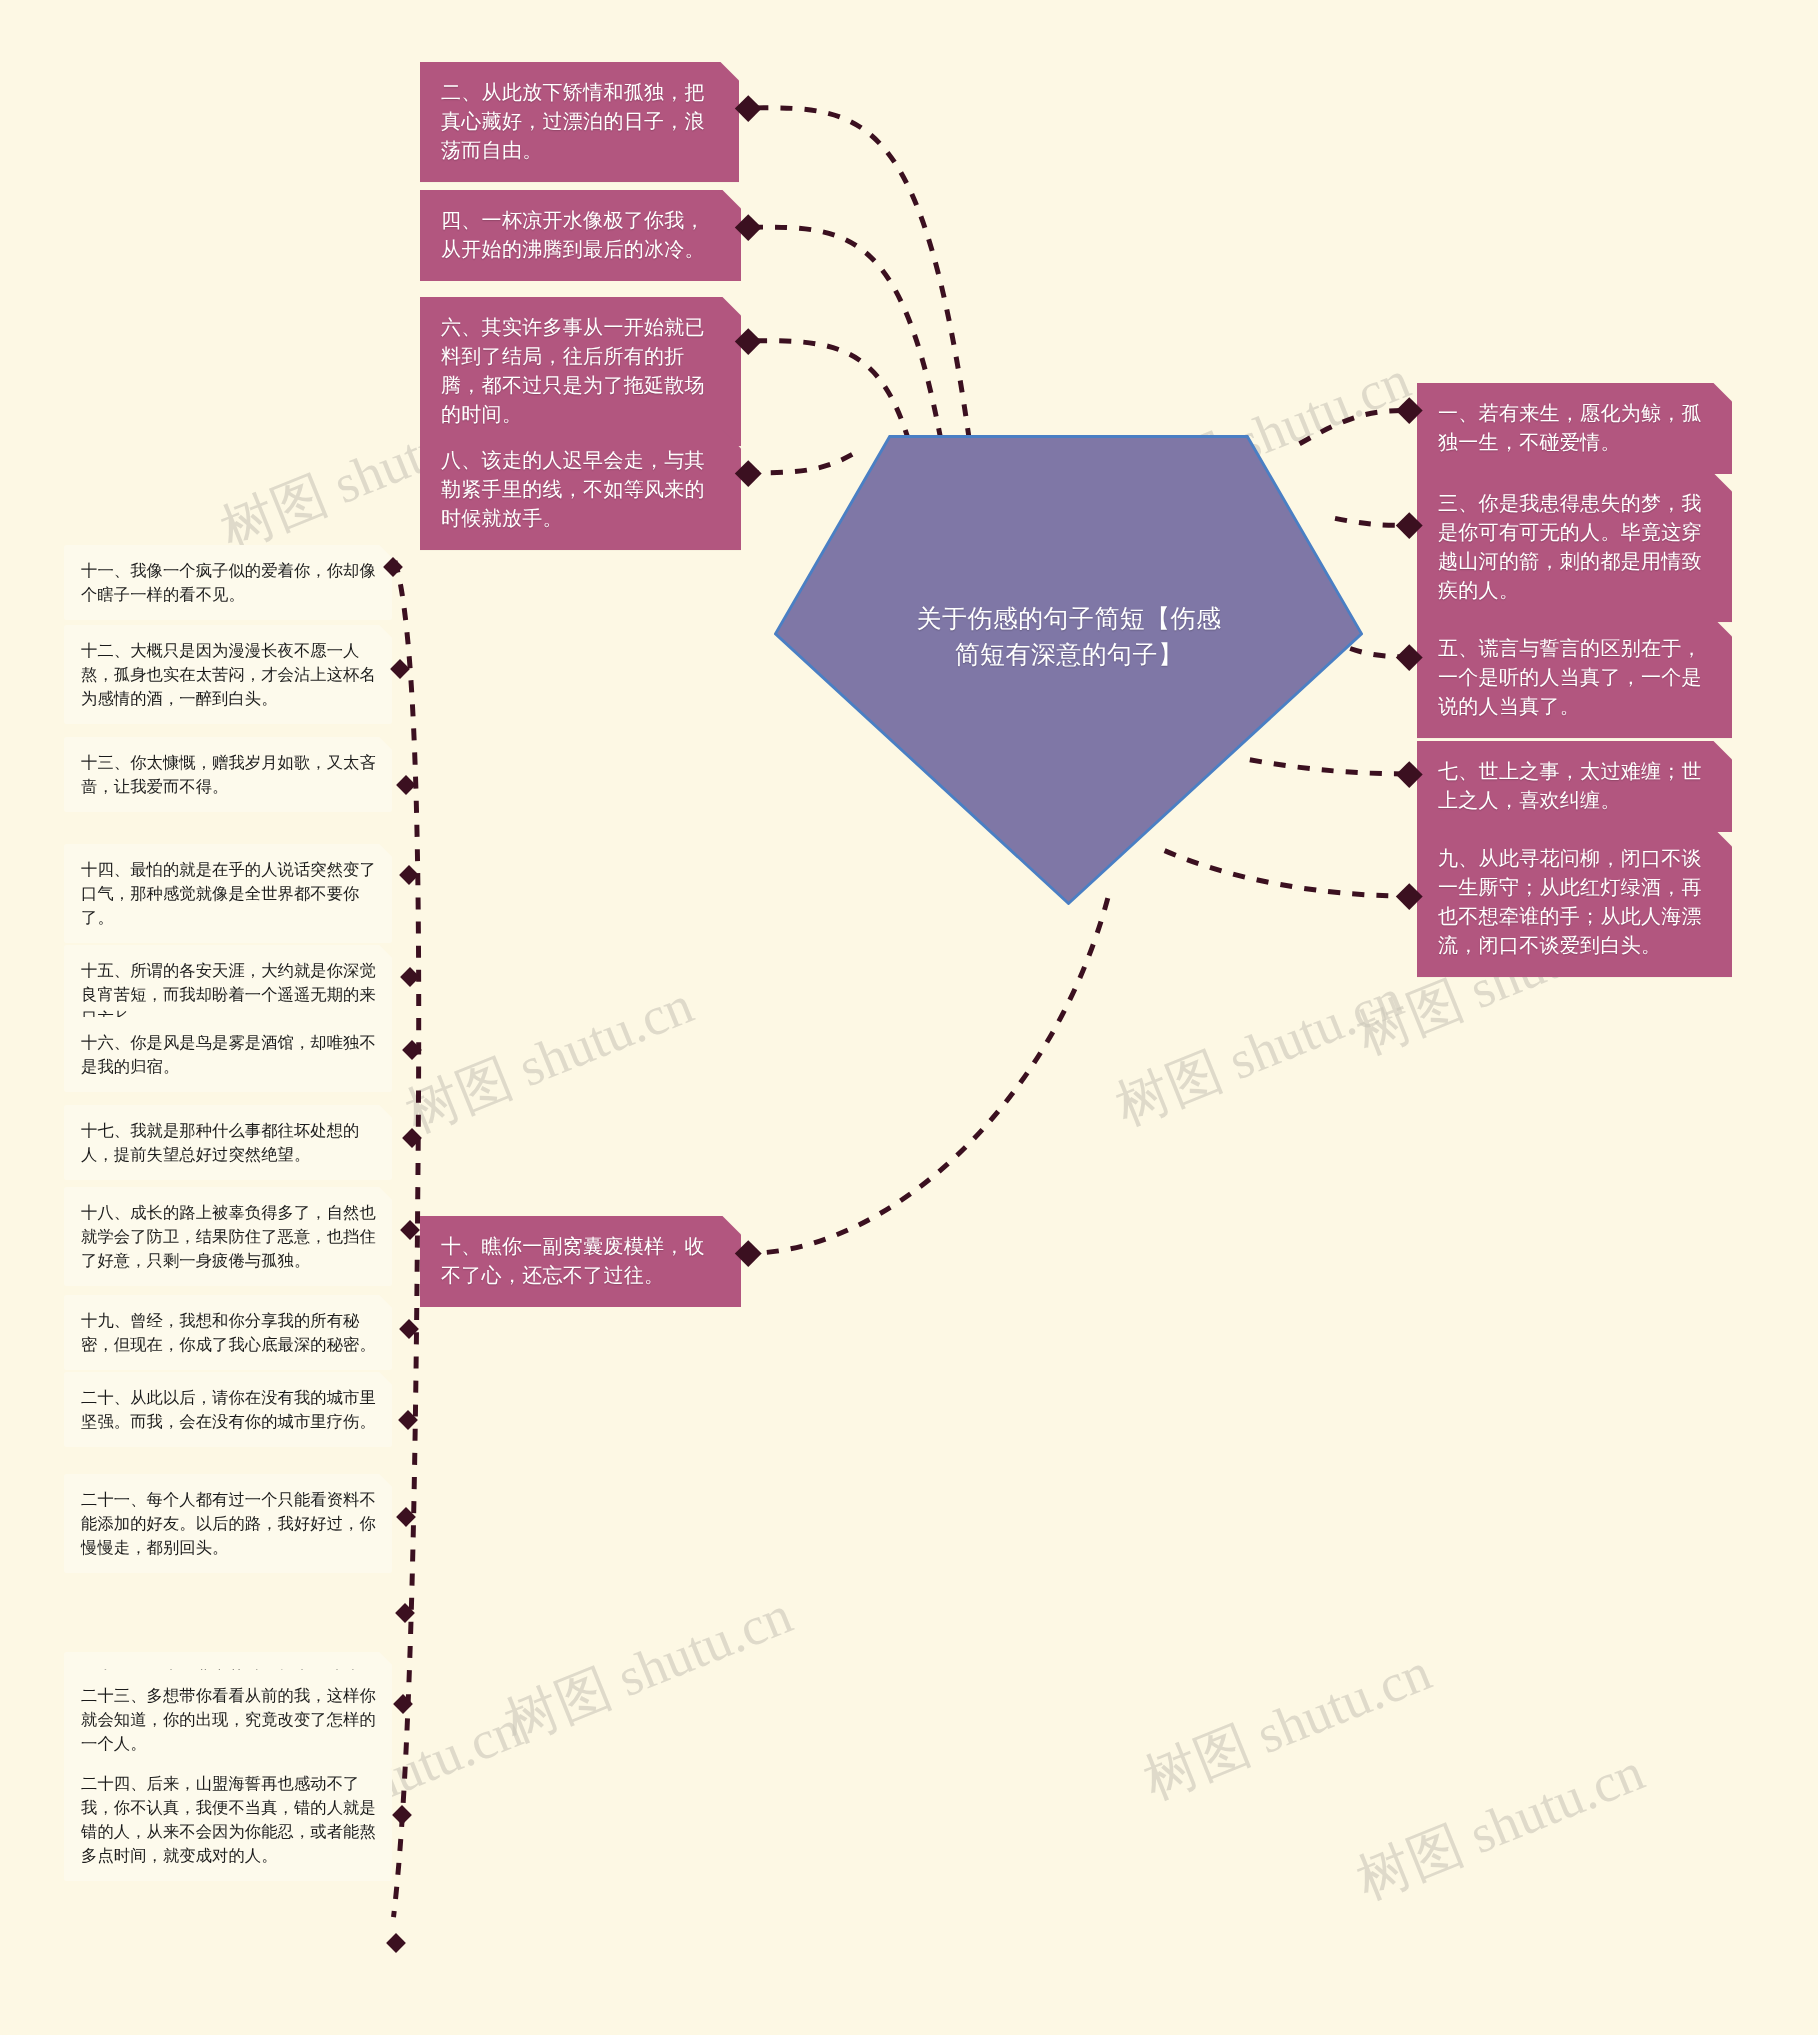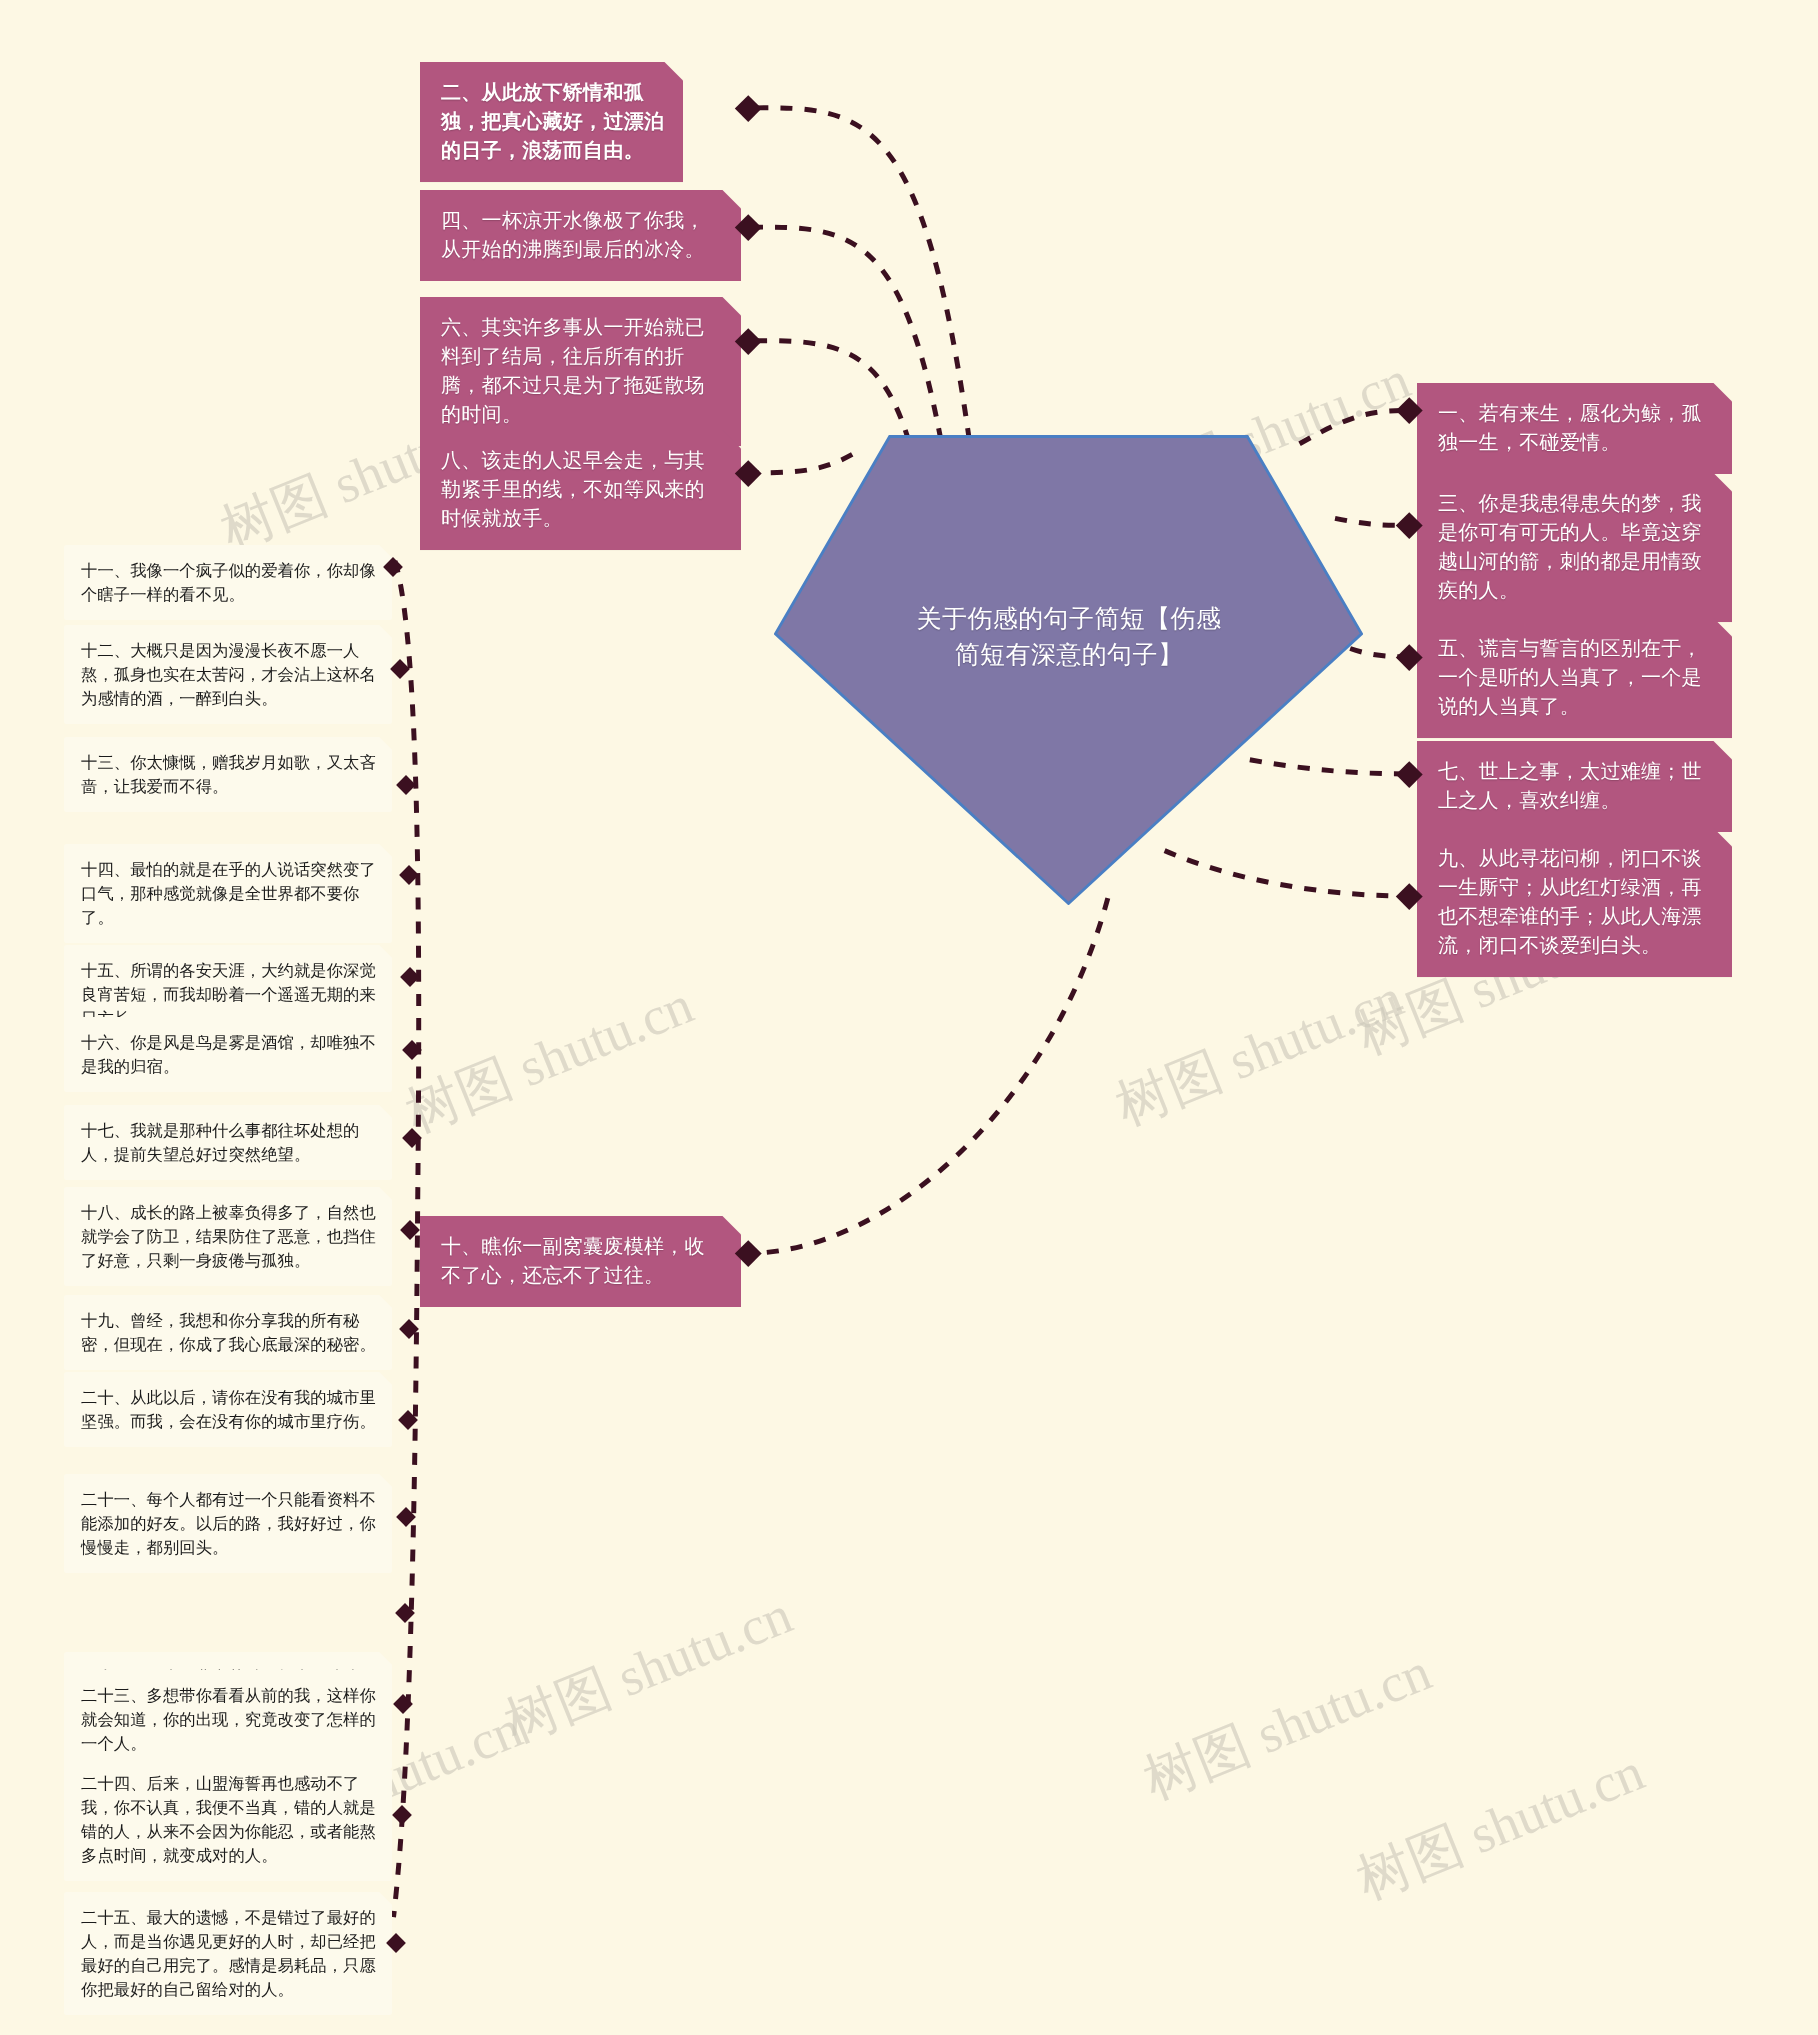--- a/index.html
+++ b/index.html
@@ -136,21 +136,21 @@
     <path d="M556,790 C590,900 592,1300 588,1700 C585,2100 578,2500 554,2700"></path>
   </svg>
 
   <div id="central">
     <svg viewBox="0 0 830 662">
       <polygon class="gem-body" points="163,2 667,2 828,280 415,660 2,280"></polygon>
     </svg>
     <div id="central-label">关于伤感的句子简短【伤感简短有深意的句子】</div>
   </div>
 
-  <div class="pbox" style="left:420px; top:62px;  width:263px;font-weight:bold;">
+  <div class="pbox" style="left:420px; top:62px;  width:319px;">
     <span>二、从此放下矫情和孤独，把真心藏好，过漂泊的日子，浪荡而自由。</span>
   </div>
   <div class="dia" style="left:739px; top:99px;"></div>
 
   <div class="pbox" style="left:420px; top:190px; width:321px;">
     <span>四、一杯凉开水像极了你我，从开始的沸腾到最后的冰冷。</span>
   </div>
   <div class="dia" style="left:739px; top:218px;"></div>
 
   <div class="pbox" style="left:420px; top:297px; width:321px;">
@@ -256,19 +256,16 @@
   <div class="lbox" style="left:64px; top:1670px; width:328px;">
     <span>二十三、多想带你看看从前的我，这样你就会知道，你的出现，究竟改变了怎样的一个人。</span>
   </div>
   <div class="dia small" style="left:396px; top:1697px;"></div>
 
   <div class="lbox" style="left:64px; top:1758px; width:328px;">
     <span>二十四、后来，山盟海誓再也感动不了我，你不认真，我便不当真，错的人就是错的人，从来不会因为你能忍，或者能熬多点时间，就变成对的人。</span>
   </div>
   <div class="dia small" style="left:395px; top:1808px;"></div>
 
-  <div class="lbox" style="left:64px; top:1892px; width:328px;">
-    <span>二十五、最大的遗憾，不是错过了最好的人，而是当你遇见更好的人时，却已经把最好的自己用完了。感情是易耗品，只愿你把最好的自己留给对的人。</span>
-  </div>
   <div class="dia small" style="left:389px; top:1936px;"></div>
 
 </div>
 
 
 </body></html>

